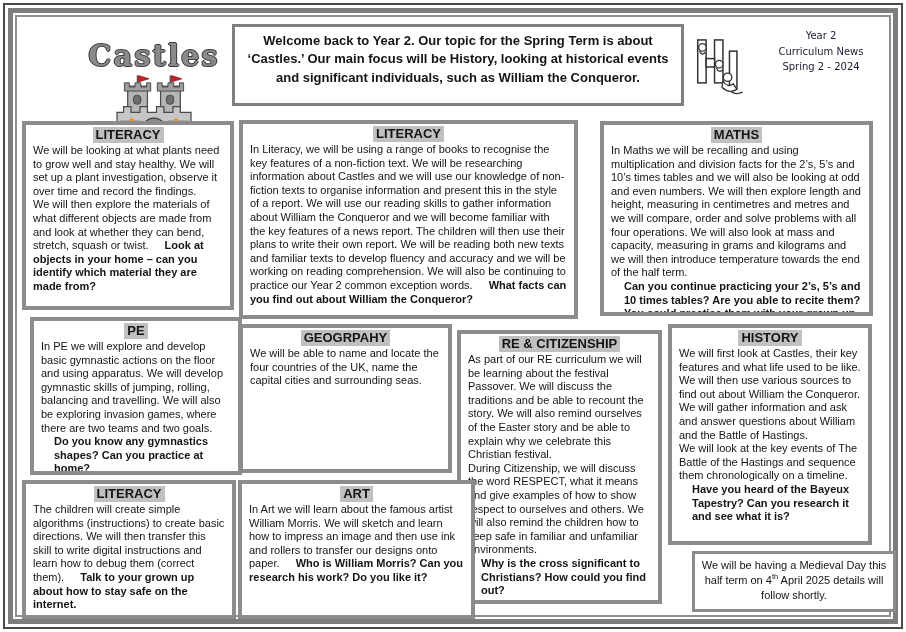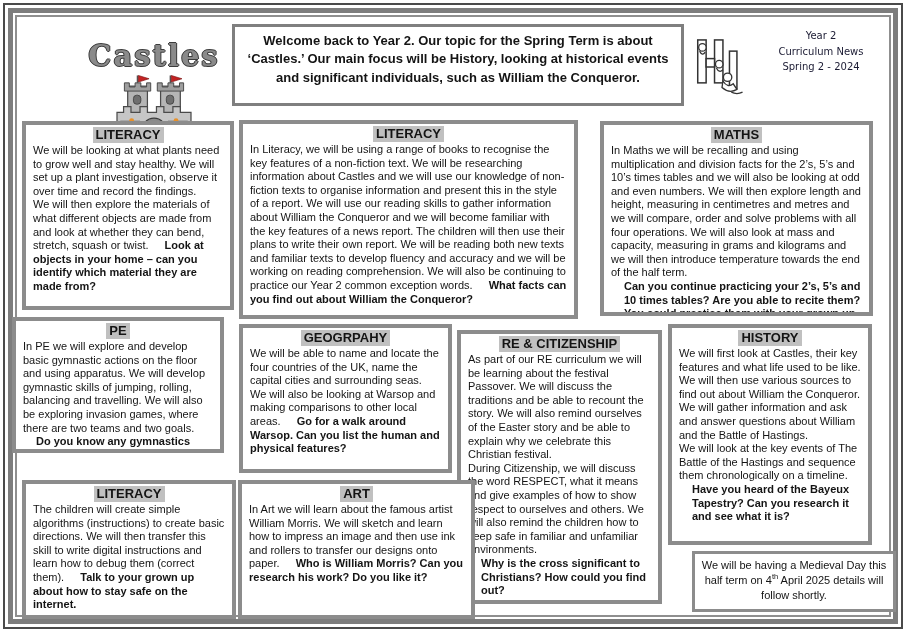--- a/index.html
+++ b/index.html
@@ -55,21 +55,21 @@
   }
   .hd { text-align: center; margin-bottom: 1px; }
   .hl { display: inline-block; font-weight: bold; font-size: 13px; background: #c0c0c0; padding: 0 3px; line-height: 16px; }
   .bd { margin: 0; }
   .q { font-weight: bold; margin-left: 13px; }
   .qblock { display: block; }
 
   #box-science   { left: 22px;  top: 121px; width: 212px; height: 189px; }
   #box-literacy  { left: 239px; top: 120px; width: 339px; height: 199px; }
   #box-maths     { left: 600px; top: 121px; width: 273px; height: 195px; }
-  #box-pe        { left: 12px;  top: 317px; width: 212px; height: 136px; }
+  #box-pe        { left: 30px;  top: 317px; width: 212px; height: 158px; }
   #box-geography { left: 239px; top: 324px; width: 213px; height: 149px; }
   #box-re        { left: 457px; top: 330px; width: 205px; height: 274px; }
   #box-history   { left: 668px; top: 324px; width: 204px; height: 221px; }
   #box-computing { left: 22px;  top: 480px; width: 214px; height: 139px; }
   #box-art       { left: 238px; top: 480px; width: 237px; height: 139px; }
 
   .note-box {
     position: absolute; left: 692px; top: 551px; width: 204px; height: 61px;
     border: 3px solid #8c8c8c; background: #fff;
     padding: 4px 6px; text-align: center;
@@ -170,21 +170,20 @@
 
 <section class="box" id="box-pe">
   <div class="hd"><span class="hl">PE</span></div>
   <p class="bd"><span>In PE we will explore and develop basic gymnastic actions on the floor and using apparatus.  We will develop gymnastic skills of jumping, rolling, balancing and travelling. We will also be exploring invasion games, where there are two teams and two goals.</span></p>
   <b class="q qblock">Do you know any gymnastics shapes? Can you practice at home?</b>
 </section>
 
 <section class="box" id="box-geography">
   <div class="hd"><span class="hl">GEOGRPAHY</span></div>
   <p class="bd"><span>We will be able to name and locate the four countries of the UK, name the capital cities and surrounding seas.</span></p>
-  <p class="bd"><span>We will also be looking at Warsop and making comparisons to other local areas. </span><b class="q">Go for a walk around Warsop. Can you list the human and physical features?</b></p>
 </section>
 
 <section class="box" id="box-re">
   <div class="hd"><span class="hl">RE &amp; CITIZENSHIP</span></div>
   <p class="bd"><span>As part of our RE curriculum we will be learning about the festival Passover. We will discuss the traditions and be able to recount the story. We will also remind ourselves of the Easter story and be able to explain why we celebrate this Christian festival.</span></p>
   <p class="bd"><span>During Citizenship, we will discuss the word RESPECT, what it means and give examples of how to show respect to ourselves and others. We will also remind the children how to keep safe in familiar and unfamiliar environments.</span></p>
   <b class="q qblock">Why is the cross significant to Christians? How could you find out?</b>
 </section>
 
 <section class="box" id="box-history">

